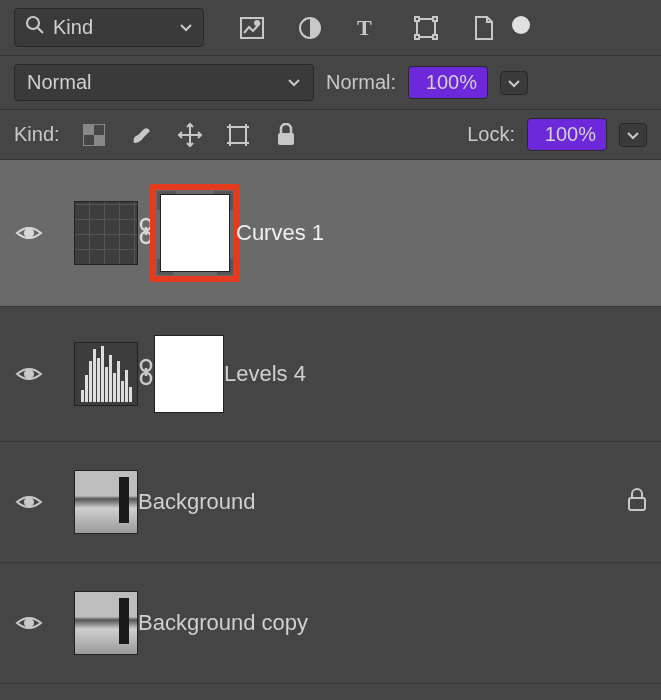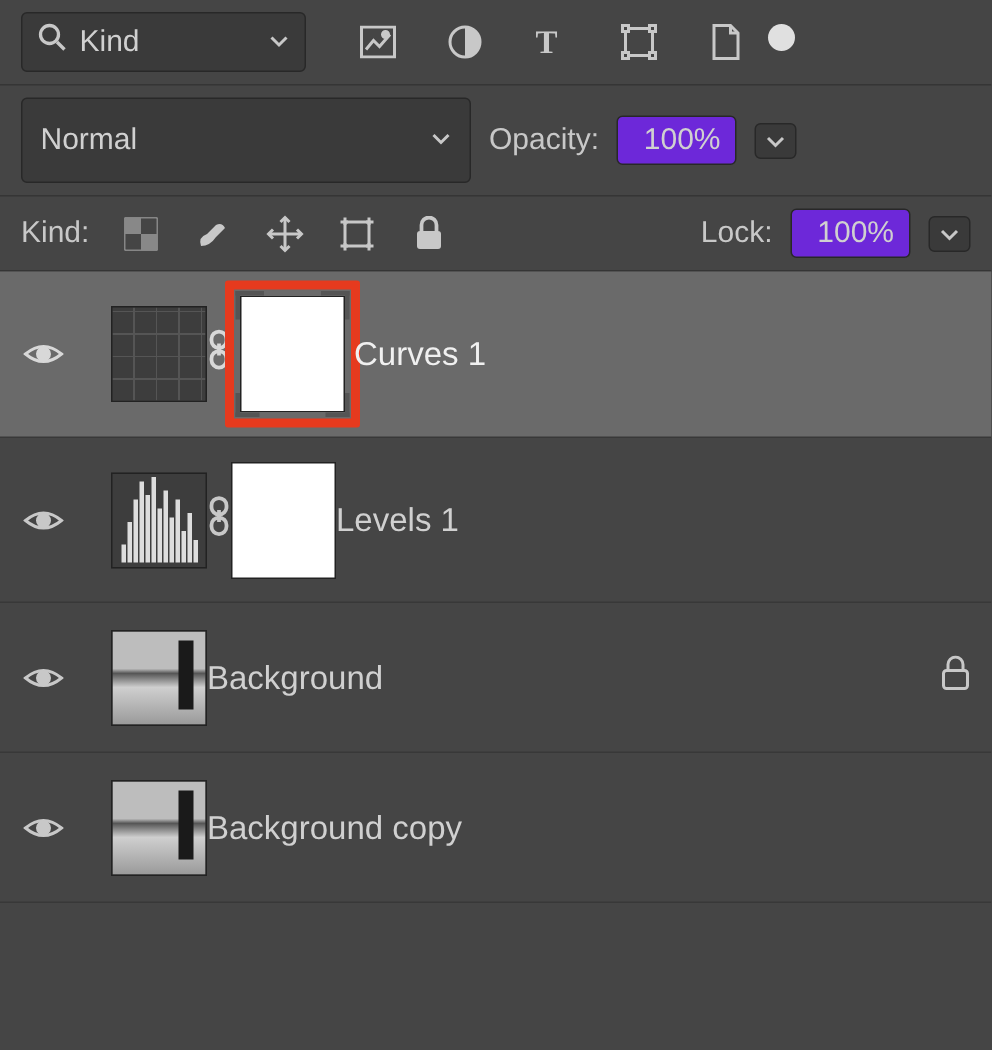--- a/index.html
+++ b/index.html
@@ -40,21 +40,21 @@
   color: #c8c8c8;
 }
 .filter-icons { display: flex; gap: 26px; margin-left: 20px; }
 .blend-dropdown {
   display: flex;
   align-items: center;
   justify-content: space-between;
   background: #3a3a3a;
   border: 1px solid #282828;
   border-radius: 4px;
-  padding: 16px 12px;
+  padding: 6px 12px;
   width: 300px;
 }
 .label { color: #c8c8c8; }
 .pct-box {
   background: #6d28d9;
   border: 1px solid #282828;
   border-radius: 4px;
   padding: 4px 10px;
   width: 80px;
   display: inline-flex;
@@ -66,21 +66,21 @@
   border-radius: 4px;
   padding: 4px 6px;
   display: flex;
   align-items: center;
 }
 .lock-icons { display: flex; gap: 16px; align-items: center; margin-left: 6px; }
 .layers { display: flex; flex-direction: column; }
 .layer {
   display: flex;
   align-items: center;
-  padding: 10px 14px;
+  padding: 28px 14px;
   border-bottom: 1px solid #383838;
   min-height: 110px;
 }
 .layer.selected { background: #6a6a6a; color: #f0f0f0; }
 .eye { width: 30px; display: flex; justify-content: center; }
 .indent { width: 30px; }
 .thumb {
   width: 64px;
   height: 64px;
   border: 1px solid #222;
@@ -208,21 +208,21 @@
 
   <div class="row">
     <div class="blend-dropdown">
       <span>Normal</span>
       <span class="chev">
         <svg width="14" height="14" viewBox="0 0 14 14" fill="none" stroke="#c8c8c8" stroke-width="2">
             <polyline points="2,5 7,10 12,5"></polyline>
           </svg>
       </span>
     </div>
-    <span class="label">Opacity:</span>
+    <span class="label">Normal:</span>
     <span class="pct-box">
         <span>100%</span>
       </span>
     <span class="mini-chev">
       <svg width="14" height="14" viewBox="0 0 14 14" fill="none" stroke="#c8c8c8" stroke-width="2">
           <polyline points="2,5 7,10 12,5"></polyline>
         </svg>
     </span>
   </div>
 
@@ -335,21 +335,21 @@
           <span style="height:25%"></span>
       </div>
       <span>
         <svg width="16" height="28" viewBox="0 0 16 28" fill="none" stroke="#c8c8c8" stroke-width="2.5">
             <rect x="3" y="2" width="10" height="11" rx="5"></rect>
             <rect x="3" y="15" width="10" height="11" rx="5"></rect>
             <line x1="8" y1="10" x2="8" y2="18"></line>
           </svg>
       </span>
       <div class="mask"></div>
-      <span class="layer-name">Levels 1</span>
+      <span class="layer-name">Levels 4</span>
       <span class="spacer"></span>
     </div>
 
     <div class="layer" style="min-height:100px">
       <span class="eye">
         <svg width="28" height="20" viewBox="0 0 28 20" fill="none" stroke="#c8c8c8" stroke-width="2">
             <path d="M2 10 Q14 0 26 10 Q14 20 2 10 Z"></path>
             <circle cx="14" cy="10" r="4" fill="#c8c8c8"></circle>
           </svg>
       </span>

